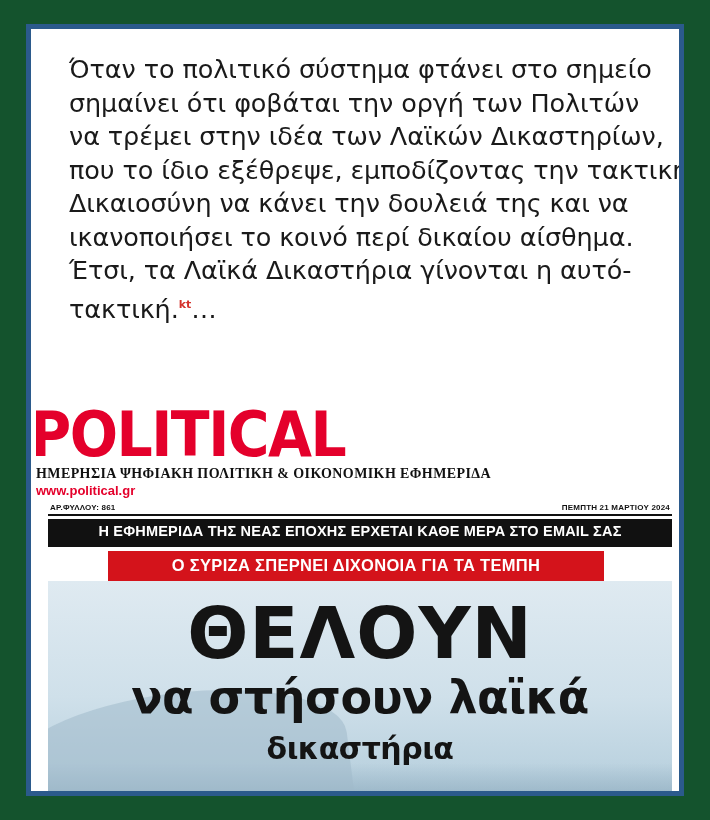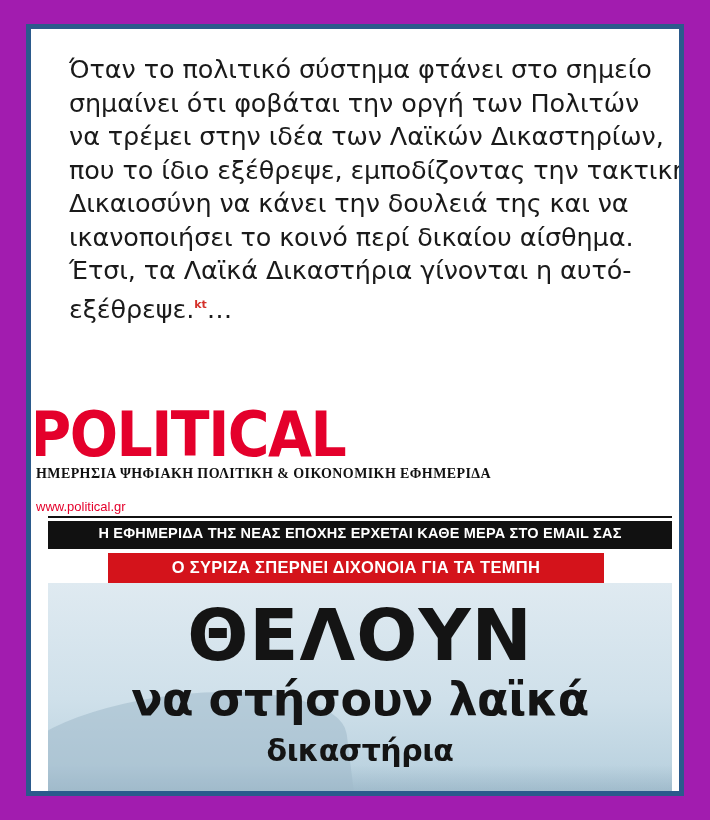--- a/index.html
+++ b/index.html
@@ -11,21 +11,21 @@
     height: 820px;
     background: #ffffff;
     font-family: "Liberation Sans", sans-serif;
     overflow: hidden;
   }
 
   .page {
     position: relative;
     width: 710px;
     height: 820px;
-    background: #a21caf;
+    background: #14532d;
     box-sizing: border-box;
   }
 
   
   .frame {
     position: absolute;
     left: 26px;
     top: 24px;
     width: 658px;
     height: 772px;
@@ -95,24 +95,24 @@
   .masthead-sub {
     font-family: Liberation Serif, serif;
     font-weight: bold;
     font-size: 14px;
     letter-spacing: 0.4px;
     color: #111111;
     margin-top: 1px;
   }
   .masthead-url {
     font-family: "Liberation Sans", sans-serif;
-    font-weight: normal;
+    font-weight: bold;
     font-size: 13px;
     color: #e4002b;
-    margin-top: 17px;
+    margin-top: 1px;
   }
 
   
   .rule-row {
     display: flex;
     align-items: center;
     justify-content: space-between;
     padding: 0 14px;
     margin-top: 5px;
   }
@@ -223,31 +223,35 @@
     <div class="inner">
 
       <div class="commentary">
         <div class="line">Όταν το πολιτικό σύστημα φτάνει στο σημείο</div>
         <div class="line">σημαίνει ότι φοβάται την οργή των Πολιτών</div>
         <div class="line">να τρέμει στην ιδέα των Λαϊκών Δικαστηρίων,</div>
         <div class="line">που το ίδιο εξέθρεψε, εμποδίζοντας την τακτική</div>
         <div class="line">Δικαιοσύνη να κάνει την δουλειά της και να</div>
         <div class="line">ικανοποιήσει το κοινό περί δικαίου αίσθημα.</div>
         <div class="line">Έτσι, τα Λαϊκά Δικαστήρια γίνονται η αυτό-</div>
-        <div class="line"><span>εξέθρεψε.</span><span class="kt-mark">kt</span><span>…</span></div>
+        <div class="line"><span>τακτική.</span><span class="kt-mark">kt</span><span>…</span></div>
       </div>
 
       <div class="clipping">
 
         <div class="masthead">
           <div class="masthead-title">POLITICAL</div>
           <div class="masthead-sub">ΗΜΕΡΗΣΙΑ ΨΗΦΙΑΚΗ ΠΟΛΙΤΙΚΗ &amp; ΟΙΚΟΝΟΜΙΚΗ ΕΦΗΜΕΡΙΔΑ</div>
           <div class="masthead-url">www.political.gr</div>
         </div>
 
+        <div class="rule-row">
+          <div class="rule-left">ΑΡ.ΦΥΛΛΟΥ: 861</div>
+          <div class="rule-right">ΠΕΜΠΤΗ 21 ΜΑΡΤΙΟΥ 2024</div>
+        </div>
         <div class="hairline"></div>
 
         <div class="banner-black">Η ΕΦΗΜΕΡΙΔΑ ΤΗΣ ΝΕΑΣ ΕΠΟΧΗΣ ΕΡΧΕΤΑΙ ΚΑΘΕ ΜΕΡΑ ΣΤΟ EMAIL ΣΑΣ</div>
 
         <div class="banner-red">Ο ΣΥΡΙΖΑ ΣΠΕΡΝΕΙ ΔΙΧΟΝΟΙΑ ΓΙΑ ΤΑ ΤΕΜΠΗ</div>
 
         <div class="hero">
           <div class="hero-text">
             <div class="hero-line1">ΘΕΛΟΥΝ</div>
             <div class="hero-line2">να στήσουν λαϊκά</div>

